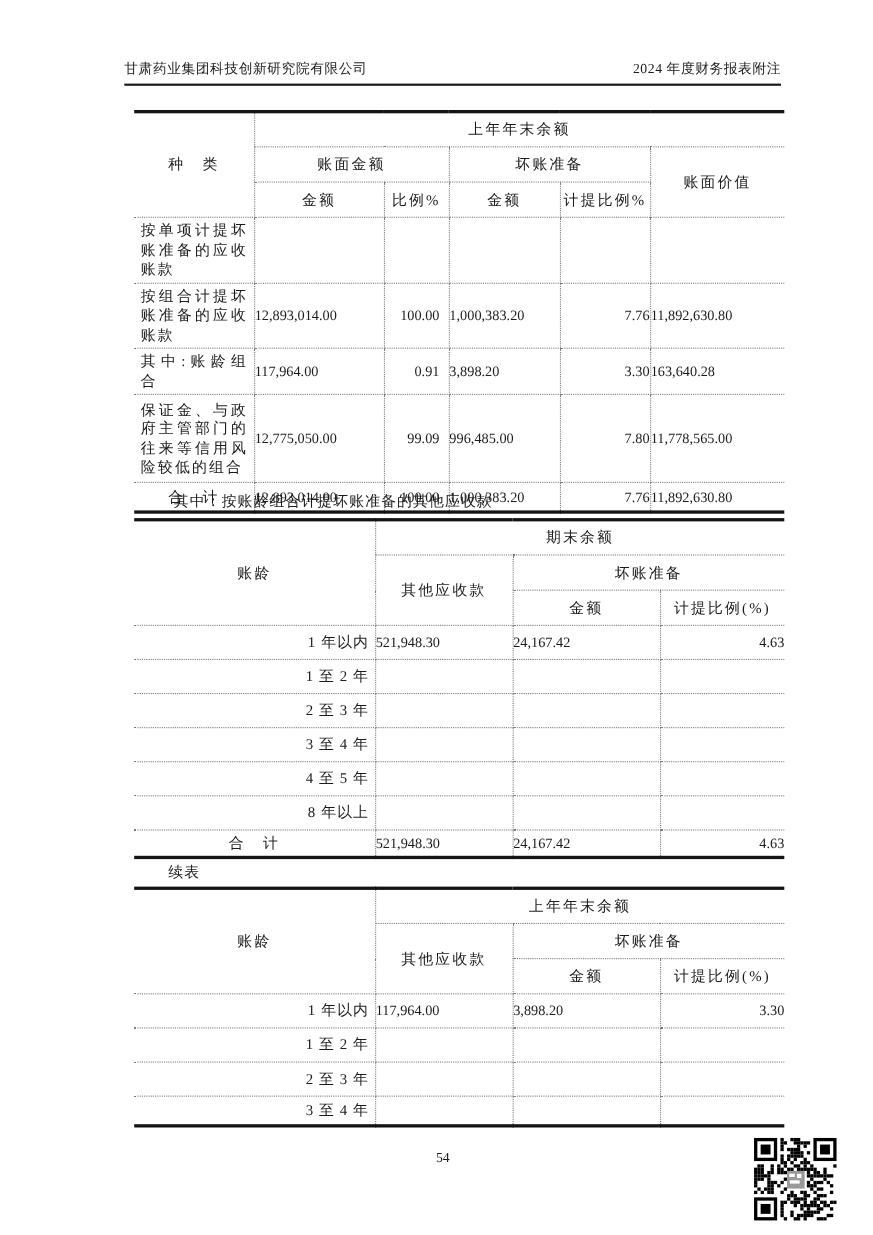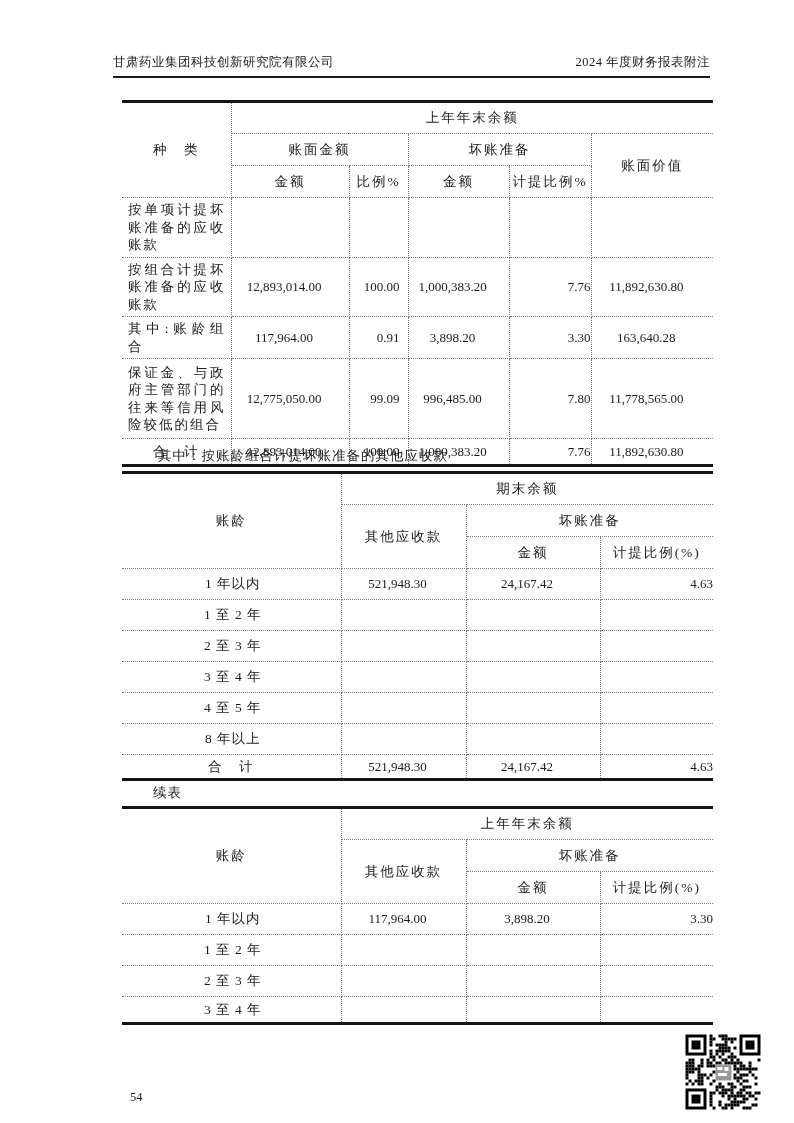--- a/index.html
+++ b/index.html
@@ -32,37 +32,37 @@
     overflow:hidden;
   }
   table.fin th {
     font-size:13.5px; letter-spacing:2px;
   }
   td.c-label {
     text-align:left; text-align:justify; padding:3px 5px 3px 6px;
     font-size:13.5px; letter-spacing:2px; line-height:1.3;
   }
   td.c-label-plain {
-    text-align:center; padding:3px 5px 3px 8px; font-size:13.5px; letter-spacing:1px;
+    text-align:right; padding:3px 5px 3px 8px; font-size:13.5px; letter-spacing:1px;
   }
   td.c-total { text-align:center; font-size:13.5px; letter-spacing:2px; }
-  td.c-num { text-align:center; padding-right:12px; }
+  td.c-num { text-align:left; padding-right:12px; }
   td.c-pct-r { text-align:right; padding-right:8px; }
   td.c-pct-c { text-align:right; }
   
   .subnote {
     position:absolute; left:158px; top:447px; font-size:13.5px; letter-spacing:1px;
   }
   .cont-label {
     position:absolute; left:153px; top:784px; font-size:13.5px; letter-spacing:1px;
   }
   
   .page-number {
-    position:absolute; left:130px; top:1045px; width:591px;
-    text-align:left; font-size:12.5px;margin-top:45px;
+    position:absolute; left:107px; top:1045px; width:591px;
+    text-align:center; font-size:12.5px;
   }
   .qr-box { position:absolute; left:684px; top:1033px; width:78px; height:78px; }
 </style>
 </head>
 <body>
 
 <div class="page-header">
   <span>甘肃药业集团科技创新研究院有限公司</span>
   <span>2024 年度财务报表附注</span>
 </div>

